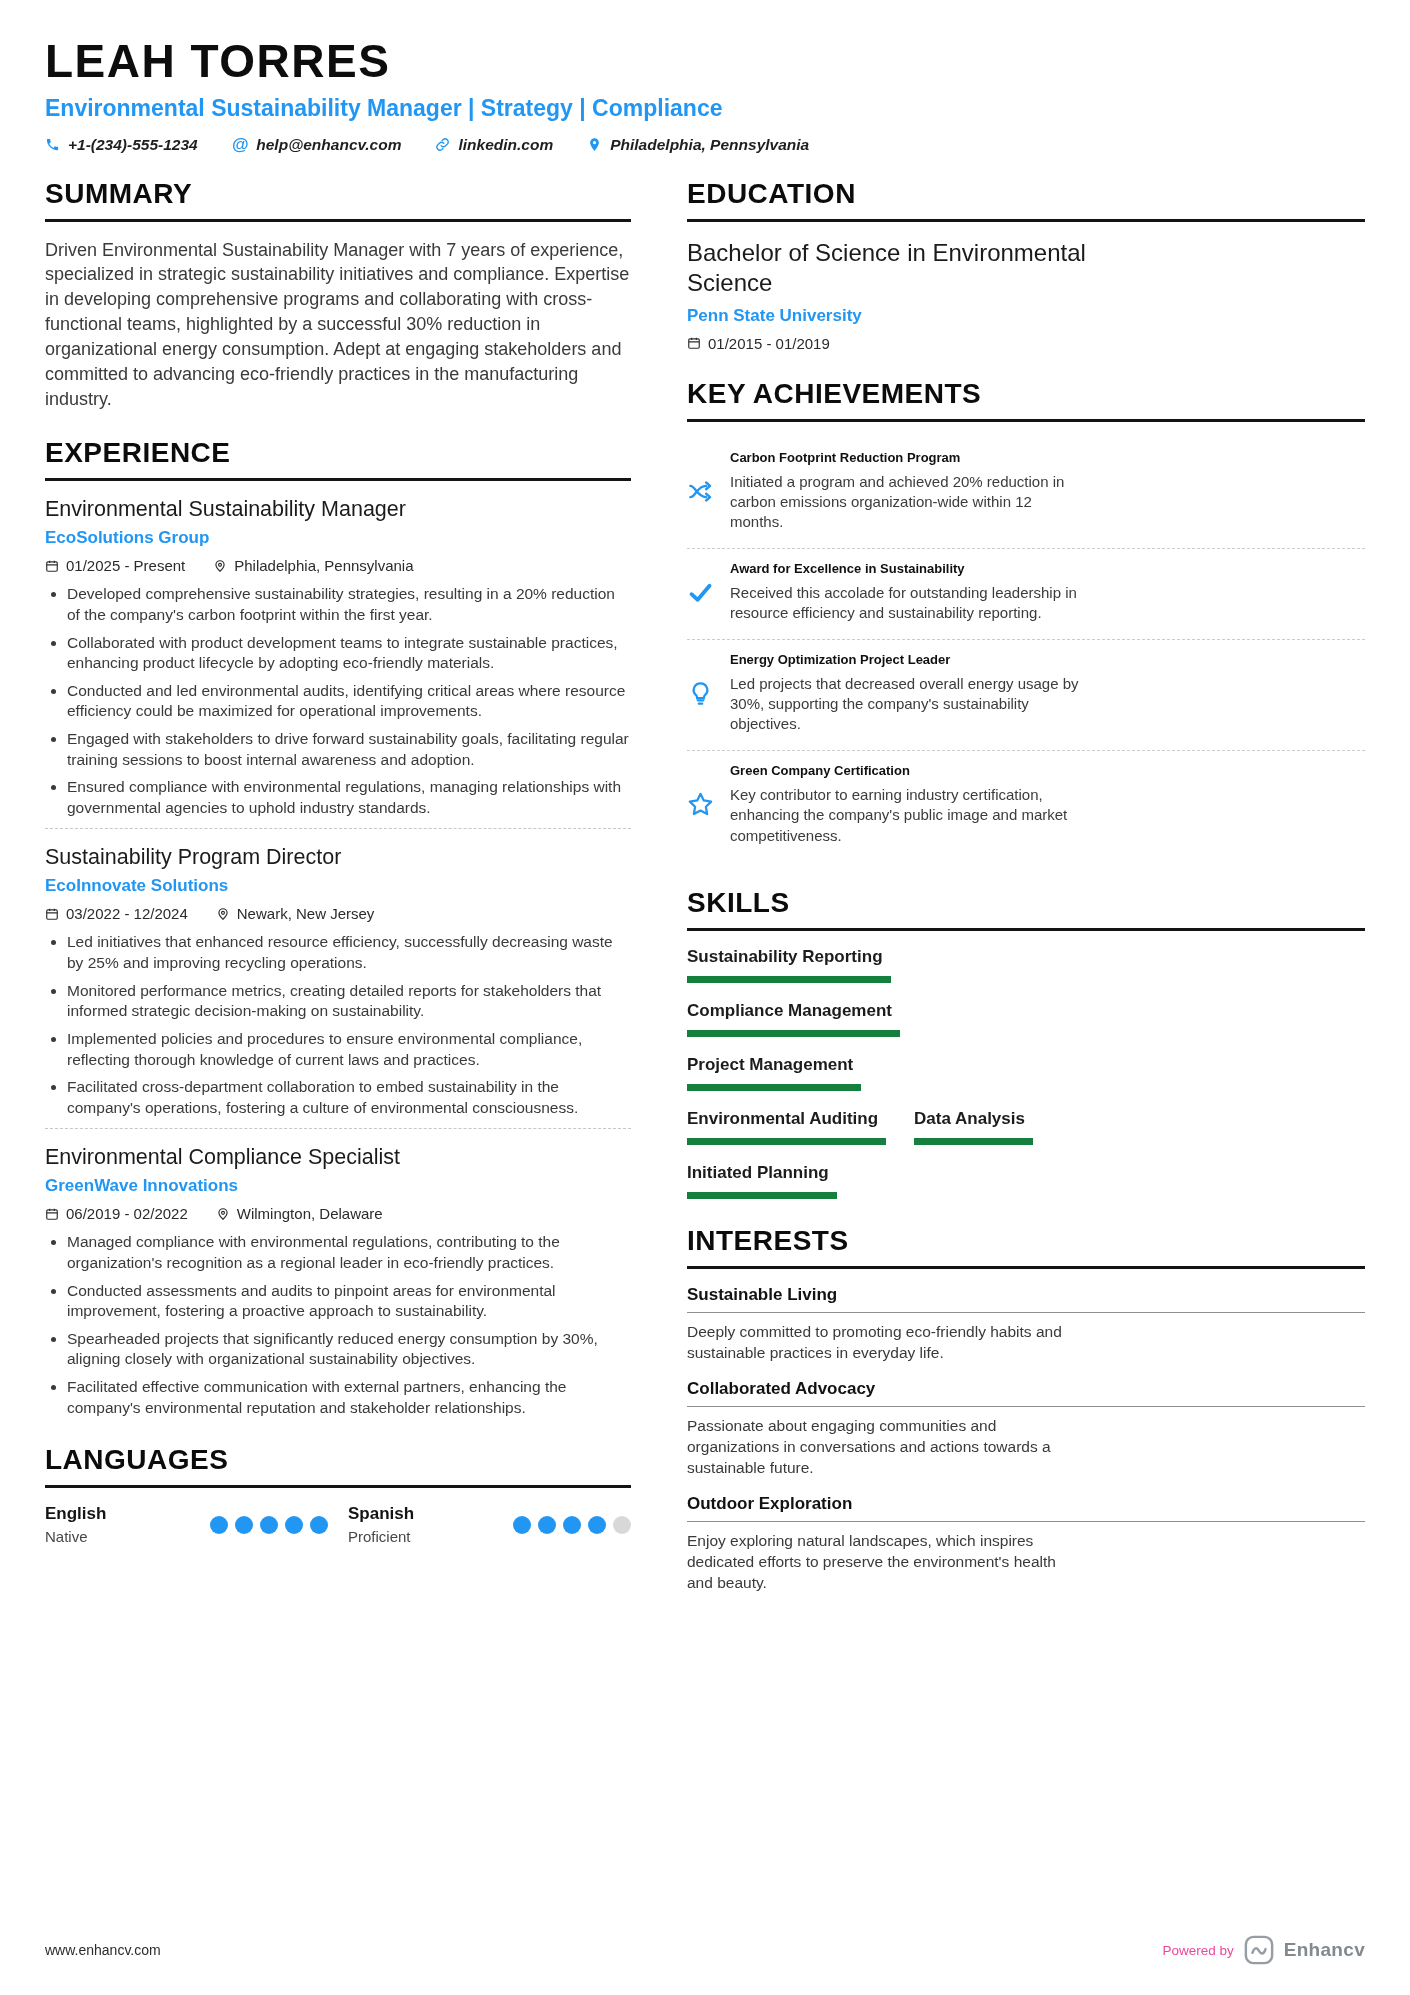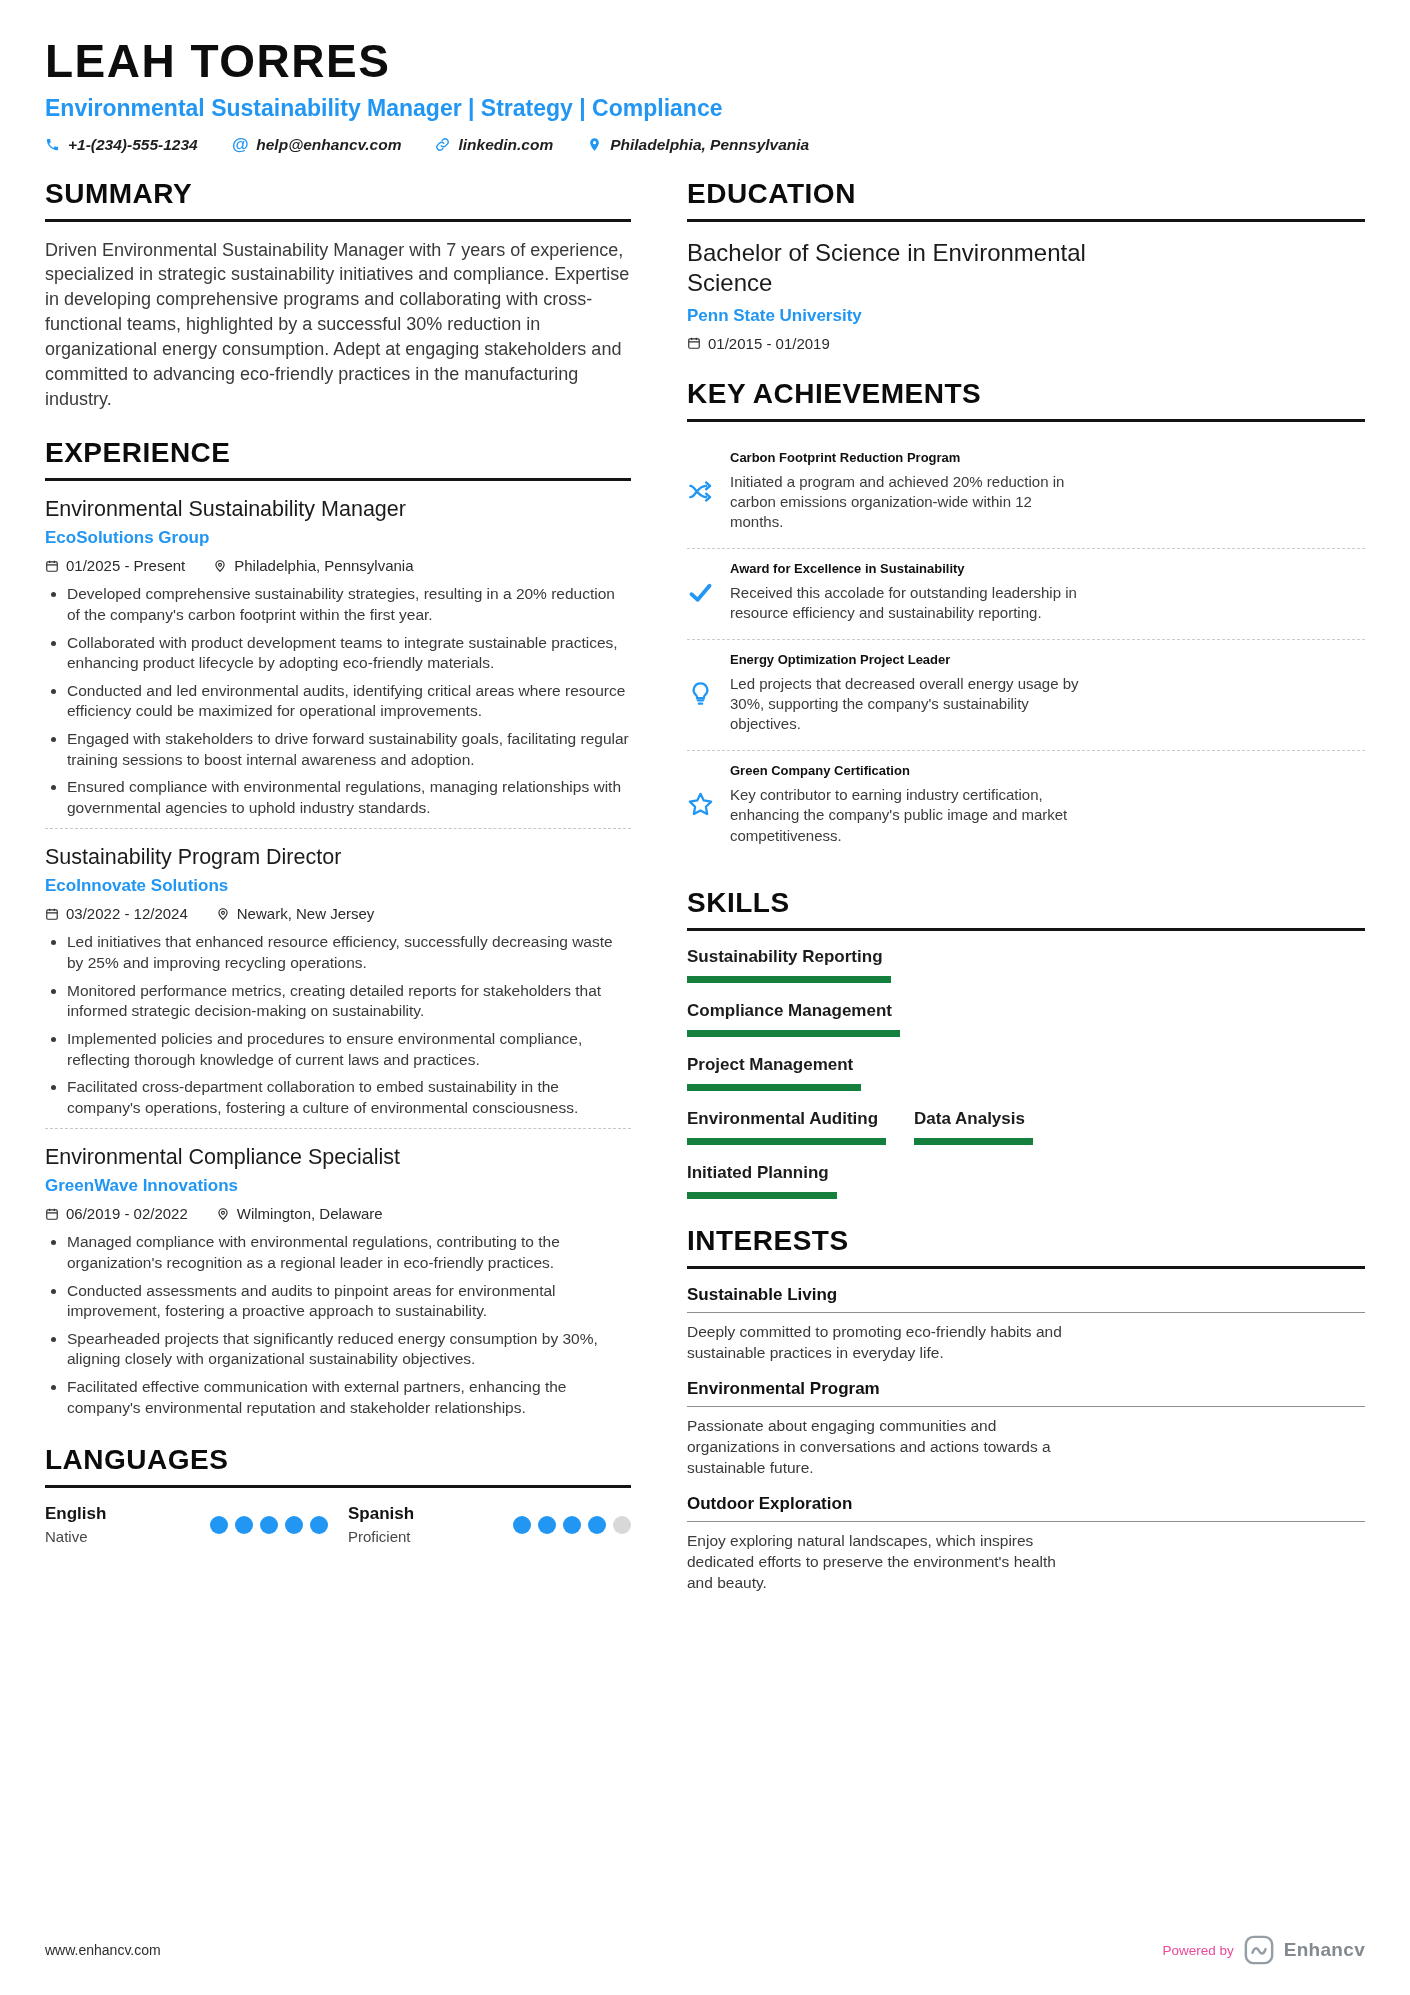--- a/index.html
+++ b/index.html
@@ -356,21 +356,21 @@
       </section>
 
       <section class="section">
         <h2 class="section-heading">INTERESTS</h2>
 
         <div class="interest">
           <div class="interest-title">Sustainable Living</div>
           <div class="interest-desc">Deeply committed to promoting eco-friendly habits and sustainable practices in everyday life.</div>
         </div>
         <div class="interest">
-          <div class="interest-title">Environmental Program</div>
+          <div class="interest-title">Collaborated Advocacy</div>
           <div class="interest-desc">Passionate about engaging communities and organizations in conversations and actions towards a sustainable future.</div>
         </div>
         <div class="interest">
           <div class="interest-title">Outdoor Exploration</div>
           <div class="interest-desc">Enjoy exploring natural landscapes, which inspires dedicated efforts to preserve the environment's health and beauty.</div>
         </div>
       </section>
     </div>
   </div>
 

